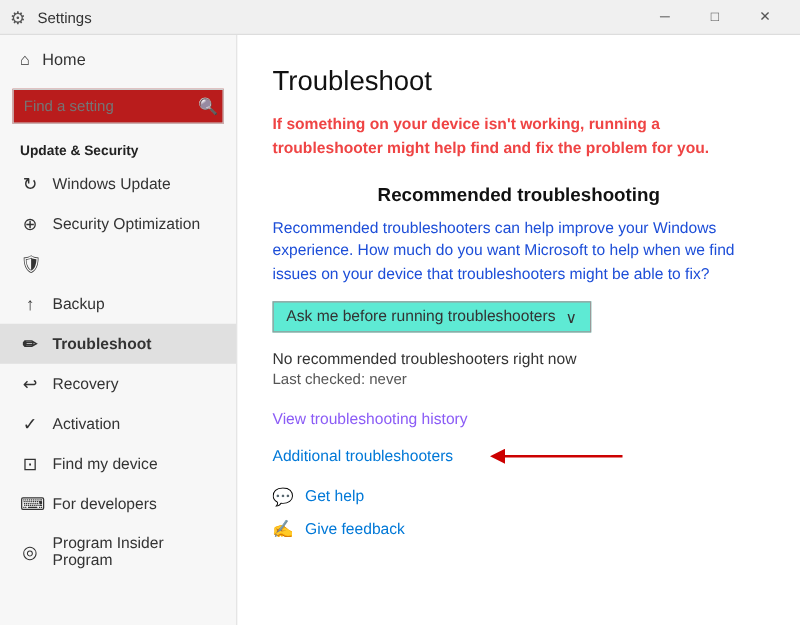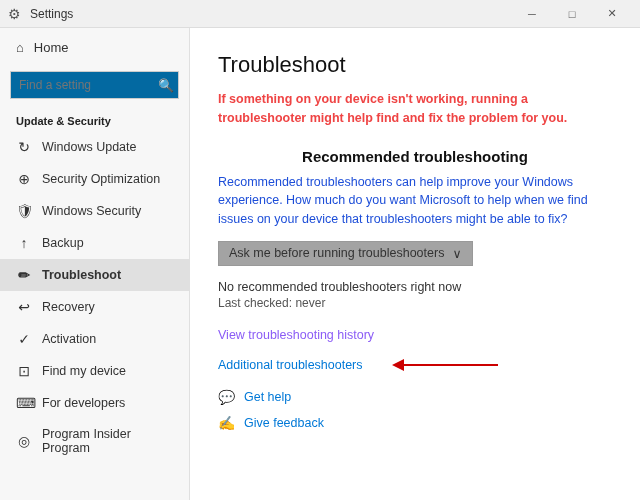--- a/index.html
+++ b/index.html
@@ -82,21 +82,21 @@
     .sidebar-search {
       margin: 4px 10px 10px 10px;
       position: relative;
     }
     .sidebar-search input {
       width: 100%;
       height: 28px;
       border: 1px solid #ccc;
       padding: 0 28px 0 8px;
       font-size: 12px;
-      background: #0369a1;
+      background: #b91c1c;
       outline: none;
     }
     .search-icon-btn {
       position: absolute;
       right: 4px;
       top: 50%;
       transform: translateY(-50%);
       background: none;
       border: none;
       cursor: pointer;
@@ -163,21 +163,21 @@
       line-height: 1.5;
       margin-bottom: 12px;
     }
     .dropdown-select {
       display: flex;
       align-items: center;
       border: 1px solid #999;
       padding: 4px 10px;
       font-size: 12.5px;
       color: #333;
-      background: #a3a3a3;
+      background: #5eead4;
       cursor: pointer;
       width: auto;
       display: inline-flex;
       gap: 8px;
       margin-bottom: 14px;
     }
     .status-text {
       font-size: 12.5px;
       color: #333;
       margin-bottom: 2px;
@@ -267,21 +267,20 @@
     <div class="sidebar-item">
       <span class="item-icon">↻</span>
       <span>Windows Update</span>
     </div>
     <div class="sidebar-item">
       <span class="item-icon">⊕</span>
       <span>Security Optimization</span>
     </div>
     <div class="sidebar-item">
       <span class="item-icon">🛡</span>
-      <span>Windows Security</span>
     </div>
     <div class="sidebar-item">
       <span class="item-icon">↑</span>
       <span>Backup</span>
     </div>
     <div class="sidebar-item active">
       <span class="item-icon">✏</span>
       <span>Troubleshoot</span>
     </div>
     <div class="sidebar-item">

